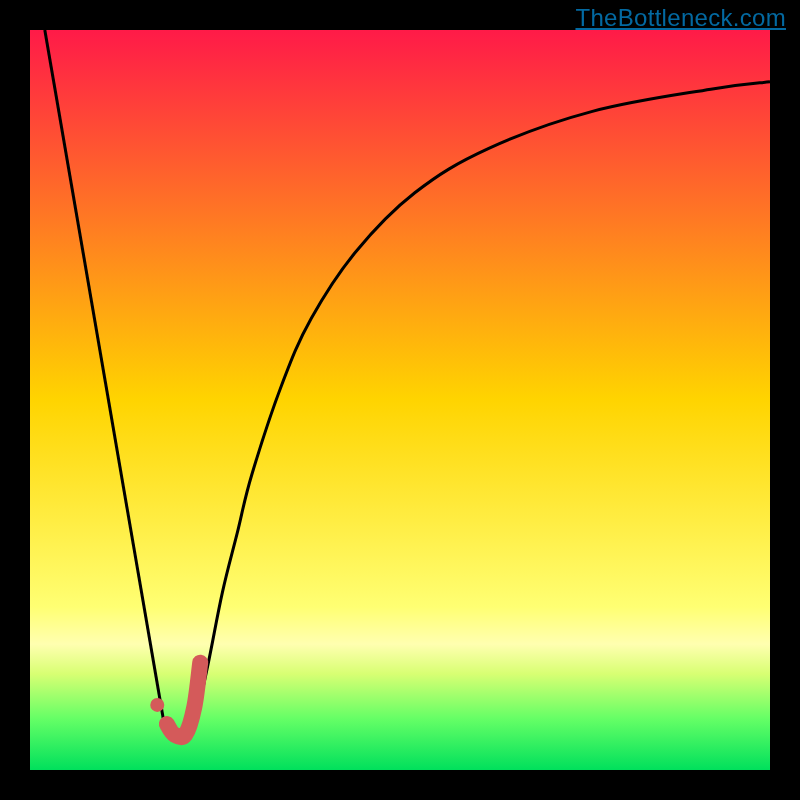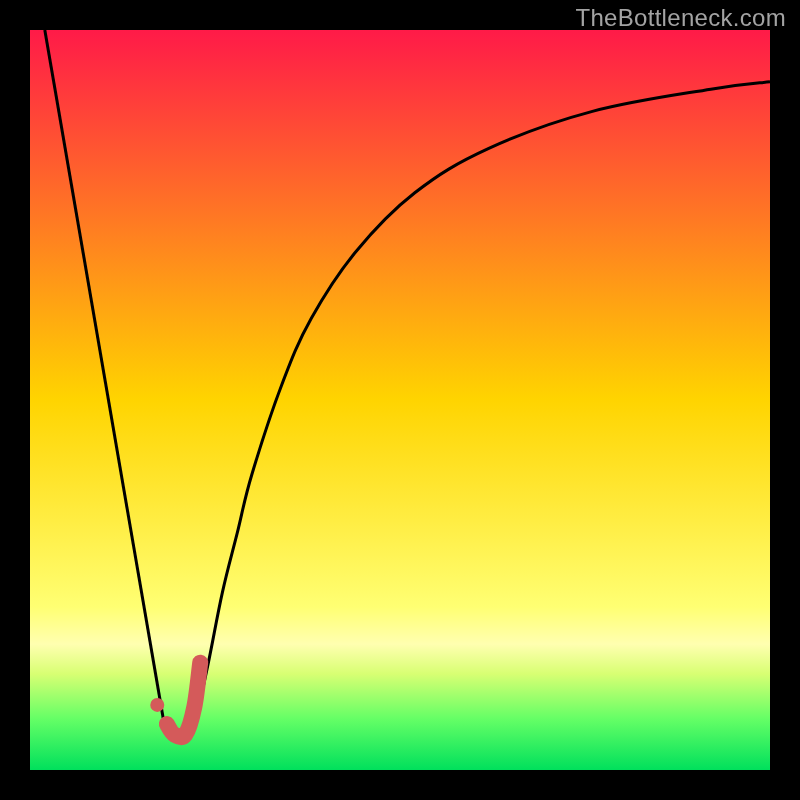--- a/index.html
+++ b/index.html
@@ -17,25 +17,26 @@
     height: 800px;
     background: #000;
   }
   svg {
     display: block;
   }
   .watermark {
     position: absolute;
     top: 4px;
     right: 14px;
-    color: #a3a3a3;
+    color: #0369a1;
     font-size: 24px;
     font-weight: 500;
     letter-spacing: 0.3px;
     pointer-events: none;
+    text-decoration: underline;
   }
 </style>
 </head>
 <body>
 
 <div class="frame">
   <svg id="chart-svg" width="800" height="800" viewBox="0 0 800 800">
       <defs>
         <linearGradient id="bg-grad" x1="0" y1="0" x2="0" y2="1">
           <stop offset="0%" stop-color="#ff1a48"></stop>

